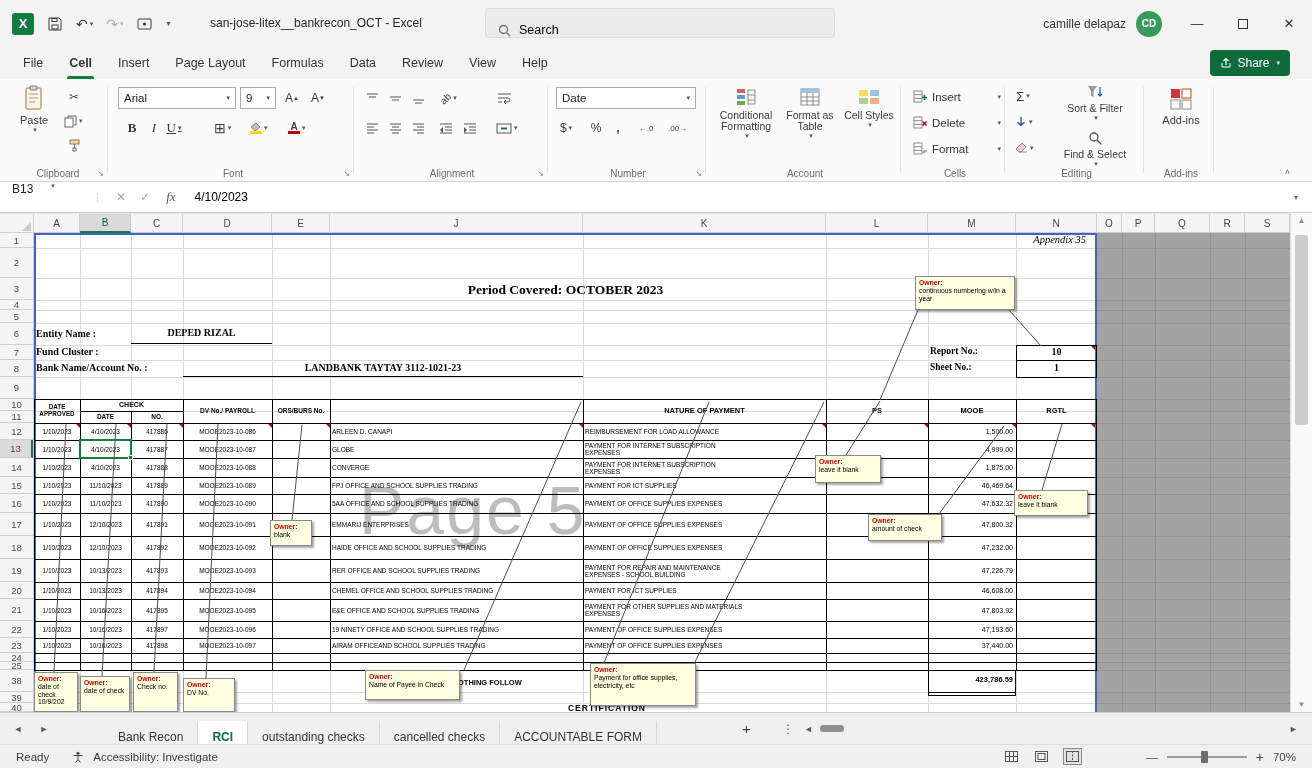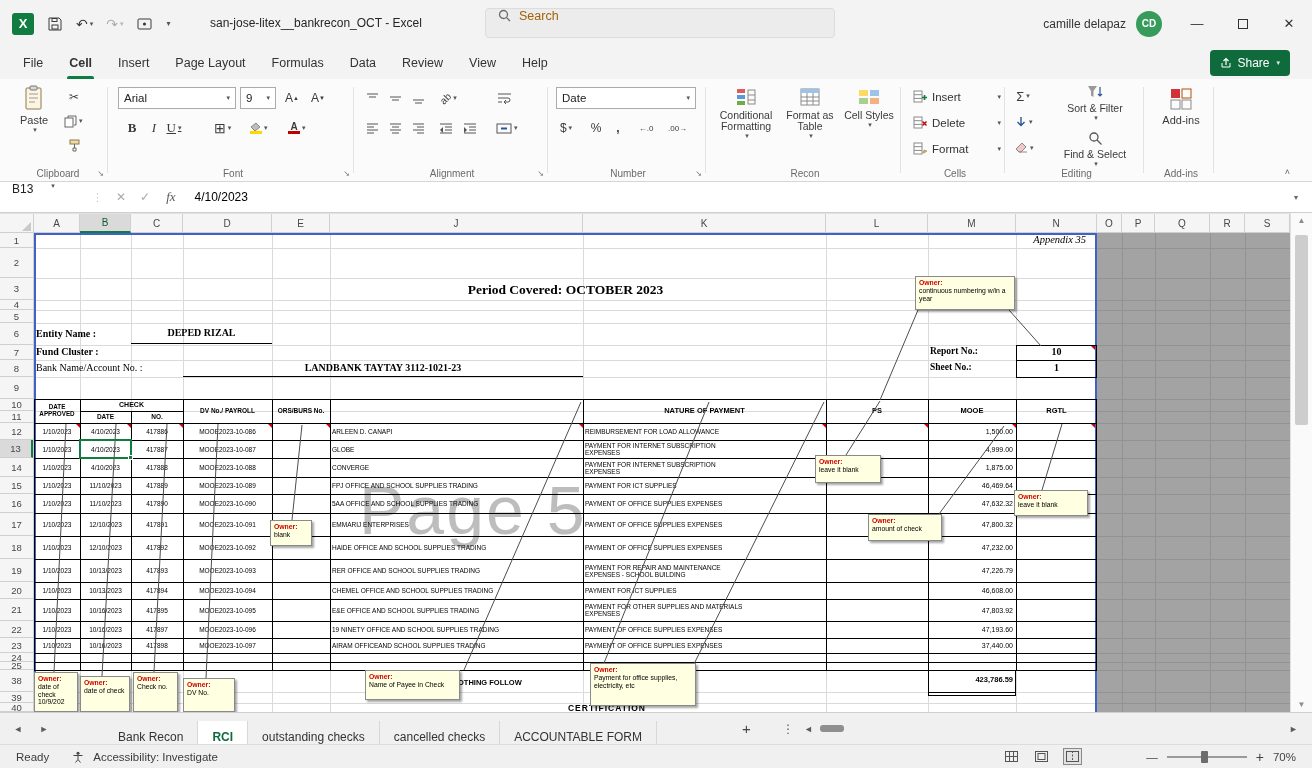--- a/index.html
+++ b/index.html
@@ -7,21 +7,21 @@
 body{font-family:"Liberation Sans",sans-serif;background:#fff;position:relative;color:#222;font-size:12px}
 .dd{font-size:7px;color:#555;margin-left:2px}
 .serif{font-family:"Liberation Serif",serif}
 
 #titlebar{position:absolute;top:0;left:0;width:100%;height:47px;background:#f3f3f3}
 .qat{position:absolute;left:12px;top:0;height:47px;display:flex;align-items:center;gap:13px}
 .xl-logo{width:22px;height:22px;background:#107c41;border-radius:3px;color:#fff;font-weight:bold;font-size:13px;display:flex;align-items:center;justify-content:center}
 .qbtn{display:flex;align-items:center;color:#3a3a3a;font-size:14px}
 .qbtn.dis{color:#adadad}
 #doc-title{position:absolute;left:210px;top:16px;font-size:12px;color:#252525;white-space:nowrap}
-#searchbox{position:absolute;left:485px;top:8px;width:350px;height:30px;background:#ececec;border:1px solid #dcdcdc;border-radius:4px;display:flex;align-items:flex-start;padding-left:12px;gap:8px;font-size:12.5px;color:#a16207}
+#searchbox{position:absolute;left:485px;top:8px;width:350px;height:30px;background:#ececec;border:1px solid #dcdcdc;border-radius:4px;display:flex;align-items:flex-end;padding-left:12px;gap:8px;font-size:12.5px;color:#000000}
 #user-area{position:absolute;right:150px;top:0;height:47px;display:flex;align-items:center;gap:10px;font-size:12px;color:#333}
 .avatar{width:26px;height:26px;border-radius:50%;background:#379b5c;color:#fff;font-size:10px;font-weight:bold;display:flex;align-items:center;justify-content:center}
 #win-controls{position:absolute;right:0;top:0;height:47px;display:flex}
 #win-controls>div{width:46px;height:100%;display:flex;align-items:center;justify-content:center;font-size:13px;color:#333}
 .maxbox{width:10px;height:10px;border:1px solid #333}
 
 #rtabs{position:absolute;top:47px;left:0;width:100%;height:32px;background:#f3f3f3;display:flex;align-items:center;padding-left:10px}
 .rtab{padding:0 13px;height:32px;display:flex;align-items:center;font-size:12.5px;color:#333;position:relative}
 .rtab.active{font-weight:bold}
 .rtab.active::after{content:"";position:absolute;left:11px;right:11px;bottom:0;height:3px;background:#107c41;border-radius:2px 2px 0 0}
@@ -340,21 +340,21 @@
     <div class="bigbtn" style="left:132px;top:8px;width:56px">
       <svg width="22" height="20" viewBox="0 0 22 20">
           <rect x="1" y="3" width="9" height="6" fill="#ffd966"></rect>
           <rect x="12" y="3" width="9" height="6" fill="#9dc3e6"></rect>
           <rect x="1" y="11" width="9" height="6" fill="#a9d08e"></rect>
           <rect x="12" y="11" width="9" height="6" fill="#f4b183"></rect>
         </svg>
       <span class="two">Cell Styles</span>
         <span class="dd">▾</span>
     </div>
-    <div class="glabel">Recon</div>
+    <div class="glabel">Account</div>
   </div>
 
   <div class="rgroup" style="left:905px;width:100px">
     <div class="cellrow" style="left:8px;top:6px">
       <svg width="14" height="13" viewBox="0 0 14 13">
           <rect x="1" y="1" width="8" height="11" fill="#fff" stroke="#8a8a8a"></rect>
           <path d="M1 4.7h8M1 8.4h8" stroke="#8a8a8a"></path>
           <path d="M11.5 5v5M9 7.5h5" stroke="#107c41" stroke-width="1.6"></path>
         </svg>
       <span>Insert</span>
@@ -570,21 +570,21 @@
     <div style="position: absolute; left: 149px; top: 0px; width: 1px; height: 479px; background: rgb(218, 218, 218); z-index: 1;"></div>
     <div style="position: absolute; left: 97px; top: 0px; width: 1px; height: 479px; background: rgb(218, 218, 218); z-index: 1;"></div>
     <div style="position: absolute; left: 46px; top: 0px; width: 1px; height: 479px; background: rgb(218, 218, 218); z-index: 1;"></div>
     <div style="position: absolute; left: 1063px; top: 0px; width: 193px; height: 479px; background: rgb(163, 163, 163); z-index: 0;"></div>
 
   <div class="slab serif" style="left:930px;top:1px;width:122px;text-align:right;font-style:italic;font-size:10.5px">Appendix 35</div>
   <div class="slab serif" style="left:0;top:49px;width:1063px;text-align:center;font-weight:bold;font-size:13.5px">Period Covered: OCTOBER 2023</div>
   <div class="slab serif" style="left:2px;top:95px;font-weight:bold;font-size:10px">Entity Name :</div>
   <div class="slab serif" style="left:97px;top:94px;width:141px;text-align:center;font-weight:bold;font-size:10px">DEPED RIZAL</div>
   <div class="slab serif" style="left:2px;top:113px;font-weight:bold;font-size:10px">Fund Cluster :</div>
-  <div class="slab serif" style="left:2px;top:129px;font-weight:normal;font-size:10px">Bank Name/Account No. :</div>
+  <div class="slab serif" style="left:2px;top:129px;font-weight:bold;font-size:10px">Bank Name/Account No. :</div>
   <div class="slab serif" style="left:149px;top:129px;width:400px;text-align:center;font-weight:bold;font-size:10px">LANDBANK TAYTAY 3112-1021-23</div>
   <div class="slab serif" style="left:896px;top:113px;font-weight:bold;font-size:9.5px">Report No.:</div>
   <div class="slab serif" style="left:982px;top:113px;width:81px;text-align:center;font-weight:bold;font-size:10px">10</div>
   <div class="slab serif" style="left:896px;top:129px;font-weight:bold;font-size:9.5px">Sheet No.:</div>
   <div class="slab serif" style="left:982px;top:129px;width:81px;text-align:center;font-weight:bold;font-size:10px">1</div>
 
   <div class="hd" style="left:0;top:166px;width:46px;height:24px;font-size:6.3px">DATE APPROVED</div>
   <div class="hd" style="left:46px;top:166px;width:103px;height:12px;font-size:7px">CHECK</div>
   <div class="hd" style="left:46px;top:178px;width:51px;height:12px;font-size:6.5px">DATE</div>
   <div class="hd" style="left:97px;top:178px;width:52px;height:12px;font-size:6.5px">NO.</div>

